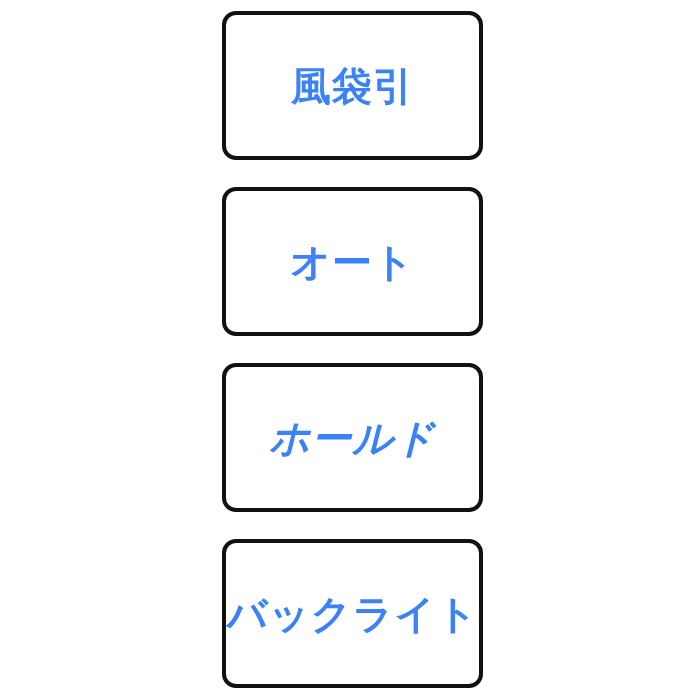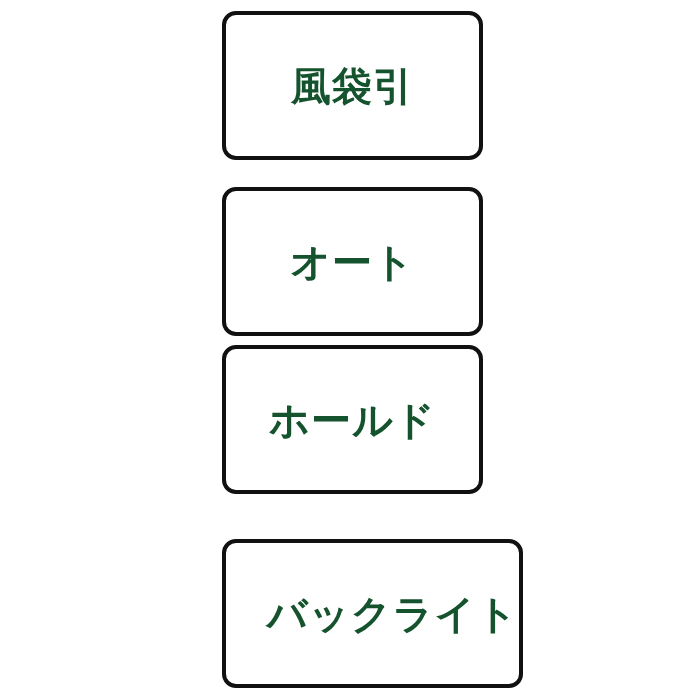--- a/index.html
+++ b/index.html
@@ -22,32 +22,32 @@
       border: 4px solid #111111;
       border-radius: 14px;
       background: #ffffff;
       display: flex;
       flex-direction: column;
       align-items: center;
       justify-content: center;
       box-sizing: content-box;
     }
     .btn-label {
-      color: #14532d;
+      color: #3b82f6;
       font-weight: bold;
       font-size: 40px;
       line-height: 46px;
       text-align: center;
       letter-spacing: 1px;
       white-space: nowrap;
     }
     #box-0 { top: 11px; }
     #box-1 { top: 187px; }
-    #box-2 { top: 345px; }
-    #box-3 { top: 539px; padding-left: 40px; }
+    #box-2 { top: 363px; font-style: italic; }
+    #box-3 { top: 539px; }
   </style>
 </head>
 <body>
 
 <div id="box-0" class="btn-box">
   <span class="btn-label">風袋引</span>
 </div>
 
 <div id="box-1" class="btn-box">
   <span class="btn-label">オート</span>

